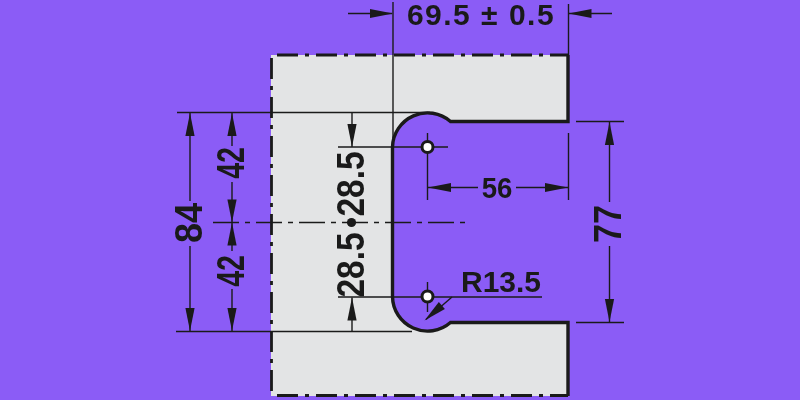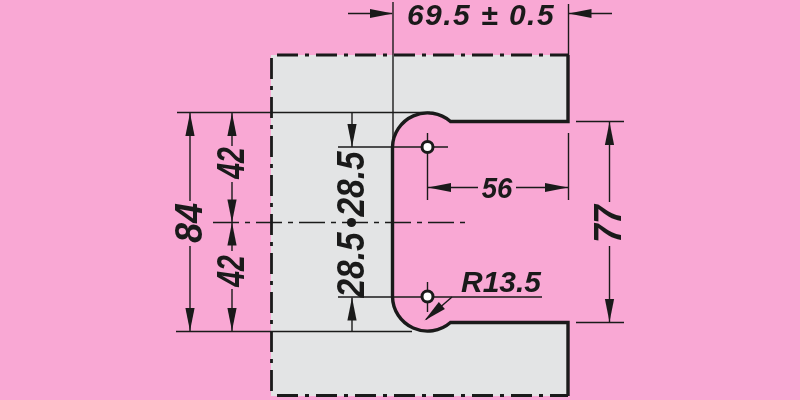--- a/index.html
+++ b/index.html
@@ -7,22 +7,21 @@
     padding: 0;
     background: #ffffff;
     width: 800px;
     height: 400px;
     overflow: hidden;
   }
   .canvas {
     position: relative;
     width: 800px;
     height: 400px;
-    background: #f9a8d4;
-    font-style: italic;
+    background: #8b5cf6;
   }
   svg { display: block; }
   .plate      { fill: #e3e4e5; stroke: none; }
   .outline    { fill: none; stroke: #1a1a1a; stroke-width: 3.4; stroke-linejoin: miter; }
   .break-edge { fill: none; stroke: #1a1a1a; stroke-width: 2.8; stroke-dasharray: 21 7 4 7; }
   .centerline { fill: none; stroke: #1a1a1a; stroke-width: 1.6; stroke-dasharray: 26 6 5 6; }
   .thin       { fill: none; stroke: #1a1a1a; stroke-width: 1.4; }
   .arrow      { fill: #1a1a1a; stroke: none; }
   .hole       { fill: #ffffff; stroke: #1a1a1a; stroke-width: 3; }
   .dot        { fill: #1a1a1a; }

